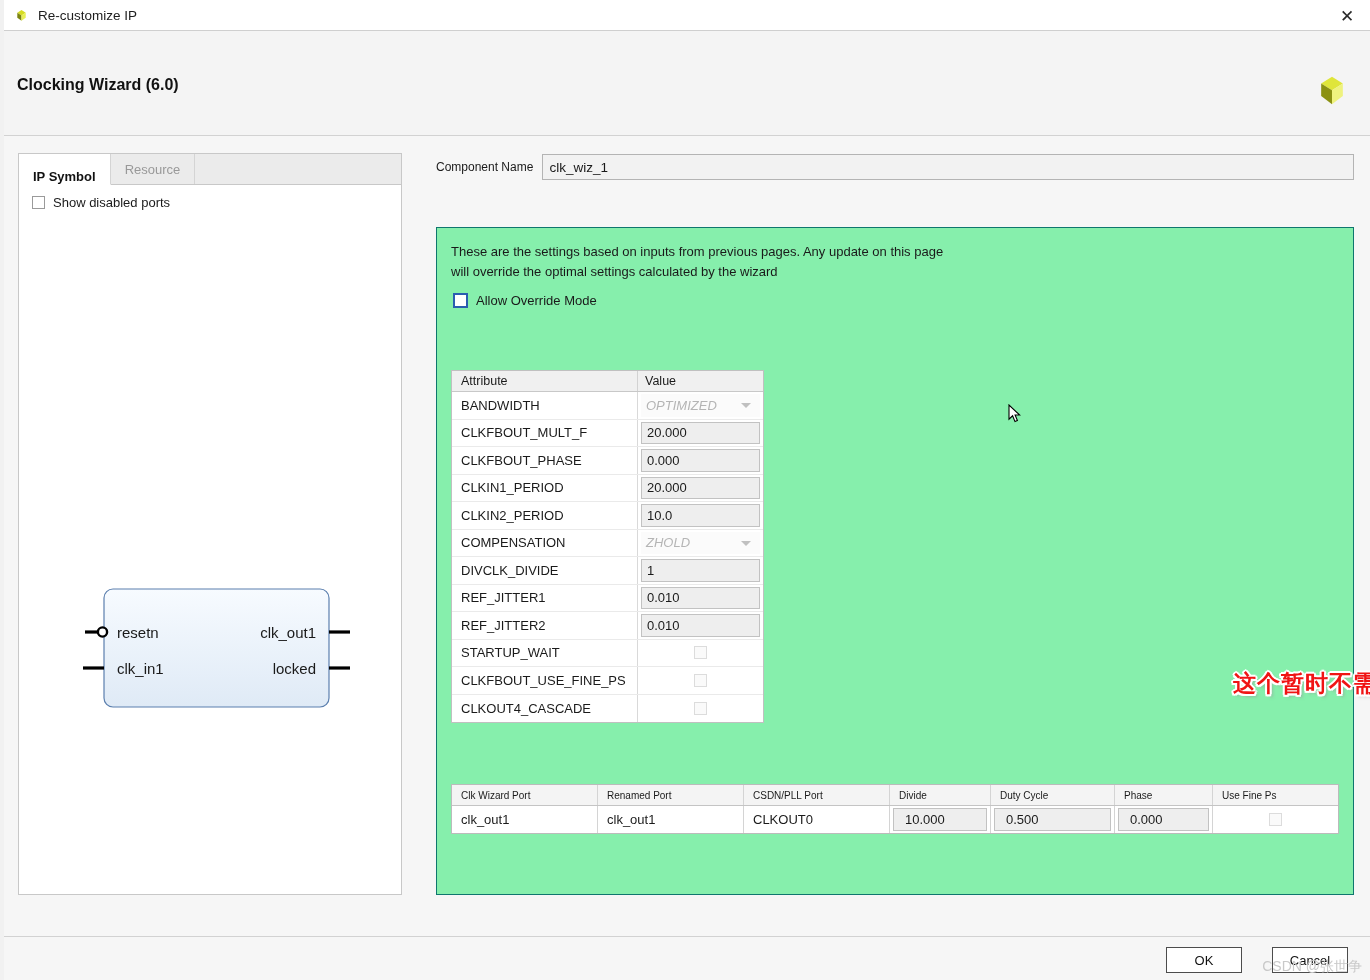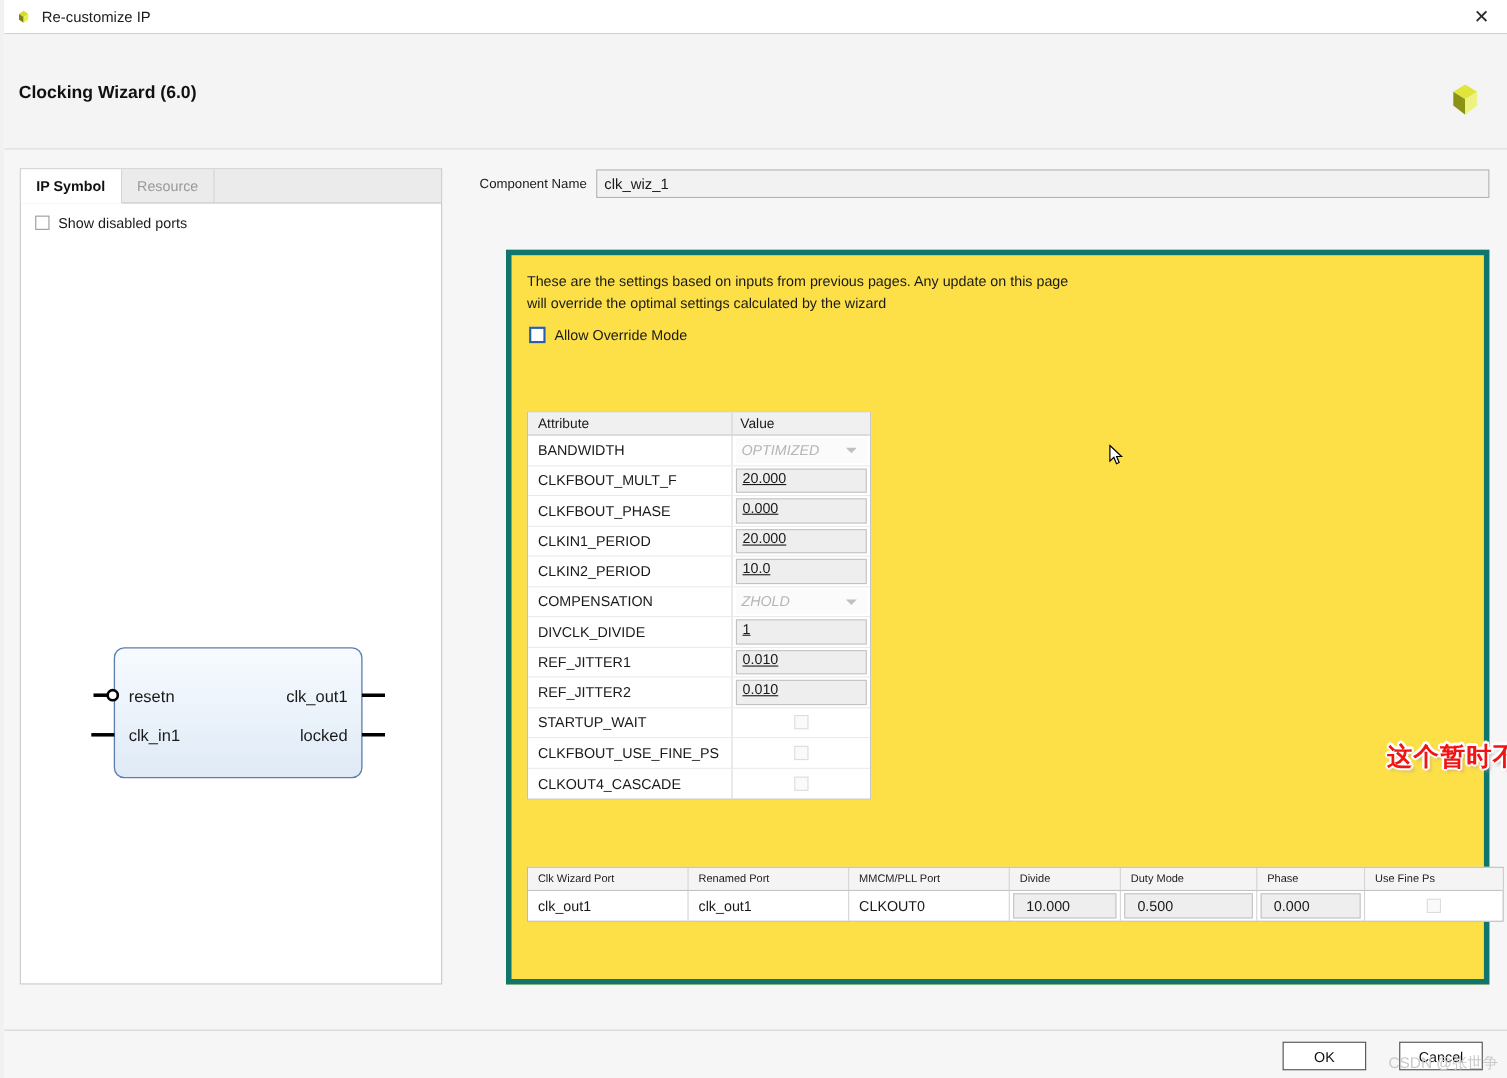--- a/index.html
+++ b/index.html
@@ -62,21 +62,21 @@
   #left-panel{
     position:absolute; left:14px; top:17px; width:384px; height:742px;
     background:#ffffff; border:1px solid #c8c8c8;
   }
   #lp-tabs{ display:flex; height:31px; background:#ebebeb; border-bottom:1px solid #c8c8c8; }
   .lp-tab{
     display:flex; align-items:center; padding:0 14px; font-size:13px;
     border-right:1px solid #d4d4d4; cursor:pointer; color:#999;
   }
   .lp-tab.active{ background:#ffffff; color:#111; font-weight:bold; border-bottom:1px solid #fff;
-                  margin-bottom:-1px; }
+                  margin-bottom:-1px;align-items:flex-end; }
   #lp-check-row{ display:flex; align-items:center; gap:8px; padding:10px 0 0 13px; }
   .chk{
     width:13px; height:13px; border:1px solid #9a9a9a; background:#fff; display:inline-block;
     flex:0 0 auto; cursor:pointer;
   }
   .chk.blue{ border:2px solid #2a5db0; width:15px; height:15px; }
   .chk.dim{ border:1px solid #dcdcdc; background:#fafafa; }
   #show-disabled-label{ font-size:13px; color:#1a1a1a; }
 
   #symbol-area{ position:absolute; left:1px; top:60px; right:1px; bottom:1px; background:#fff; }
@@ -93,21 +93,21 @@
 
   #tabbox{ margin-top:16px; height:698px; position:relative; }
   #rp-tabs{ display:flex; height:31px; background:#ebebeb; border:1px solid #c5c5c5; border-bottom:none; }
   .rp-tab{
     display:flex; align-items:center; padding:0 14px; font-size:13.5px;
     border-right:1px solid #cfcfcf; cursor:pointer; color:#9a9a9a; background:#ebebeb;
   }
   .rp-tab.active{ background:#ffffff; color:#000; font-weight:bold; }
   #rp-content{
     position:absolute; left:0; right:0; top:30px; bottom:0;
-    background:#fde047; border:5px solid #0f766e;margin-left:24px;
+    background:#86efac; border:1px solid #0f766e;
   }
 
   .desc-line{ font-size:13px; color:#1a1a1a; margin-left:14px; }
   #desc1{ margin-top:16px; }
   #desc2{ margin-top:5px; }
   #override-row{ display:flex; align-items:center; gap:8px; margin:14px 0 0 16px; }
   #override-label{ font-size:13px; }
 
   
   #attr-table{
@@ -120,23 +120,22 @@
   .at-head .c2{ flex:1; padding-left:7px; }
   .at-row{ display:flex; height:27.5px; border-bottom:1px solid #eaeaea; align-items:stretch; }
   .at-row:last-child{ border-bottom:none; }
   .at-name{
     width:186px; display:flex; align-items:center; padding-left:9px;
     font-size:13px; color:#1a1a1a; border-right:1px solid #d9d9d9;
   }
   .at-val{ flex:1; display:flex; align-items:center; padding:2px 3px; }
   .at-input{
     width:100%; height:100%; border:1px solid #c2c2c2; background:#eeeeee;
-    display:flex; align-items:flex-start; padding-left:5px; font-size:13px; color:#1a1a1a;
+    display:flex; align-items:center; padding-left:5px; font-size:13px; color:#1a1a1a;
     cursor:text;
-    text-decoration:underline;
   }
   .at-select{
     width:100%; height:100%; background:#fbfbfb; display:flex; align-items:center;
     padding-left:5px; font-size:13px; color:#b5b5b5; position:relative; cursor:default;font-style:italic;
   }
   .at-select .arrow{
     position:absolute; right:9px; top:50%; margin-top:-2px;
     width:0; height:0; border-left:5px solid transparent; border-right:5px solid transparent;
     border-top:5px solid #c0c0c0;
   }
@@ -406,23 +405,23 @@
               <div class="at-chk-cell">
                 <span class="chk dim"></span>
               </div>
             </div>
           </div>
 
           <div id="port-table">
             <div class="pt-head">
               <div class="w-cwp">Clk Wizard Port</div>
               <div class="w-rnp">Renamed Port</div>
-              <div class="w-mmcm">MMCM/PLL Port</div>
+              <div class="w-mmcm">CSDN/PLL Port</div>
               <div class="w-div">Divide</div>
-              <div class="w-duty">Duty Mode</div>
+              <div class="w-duty">Duty Cycle</div>
               <div class="w-phase">Phase</div>
               <div class="w-ufp">Use Fine Ps</div>
             </div>
             <div class="pt-row">
               <div class="pt-cell w-cwp">clk_out1</div>
               <div class="pt-cell w-rnp">clk_out1</div>
               <div class="pt-cell w-mmcm">CLKOUT0</div>
               <div class="pt-cell inputcell w-div">
                 <div class="pt-input">
                   <span>10.000</span>

